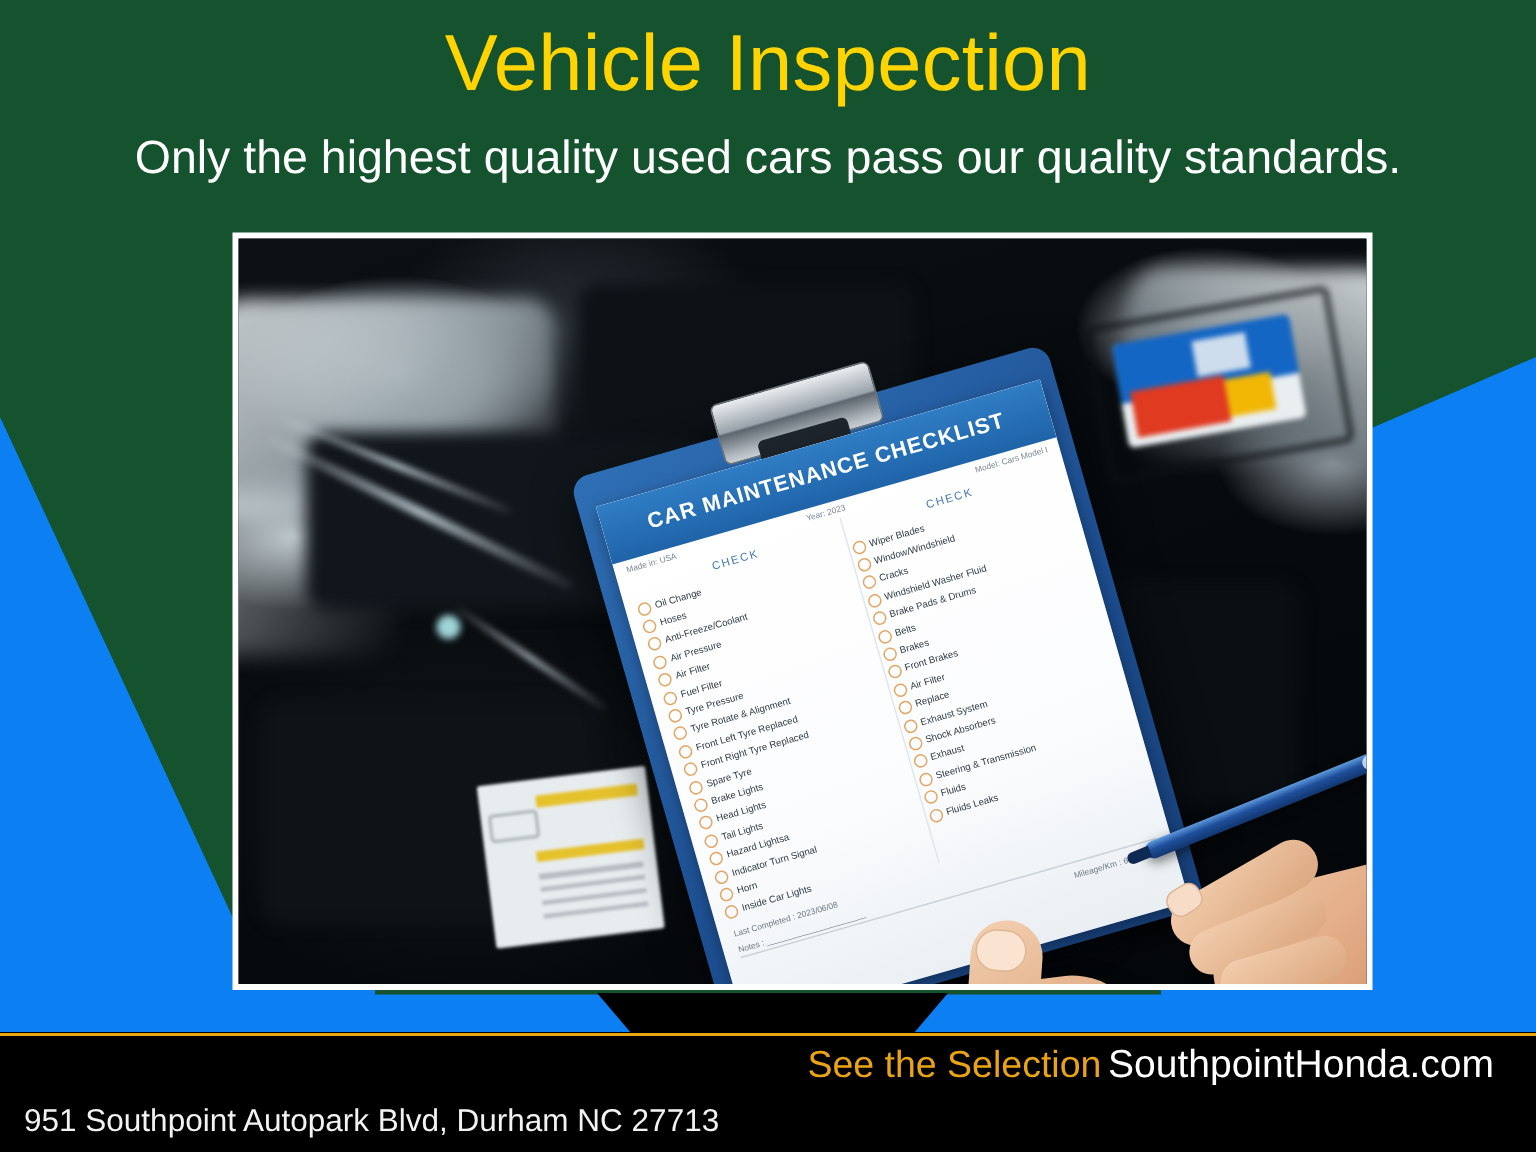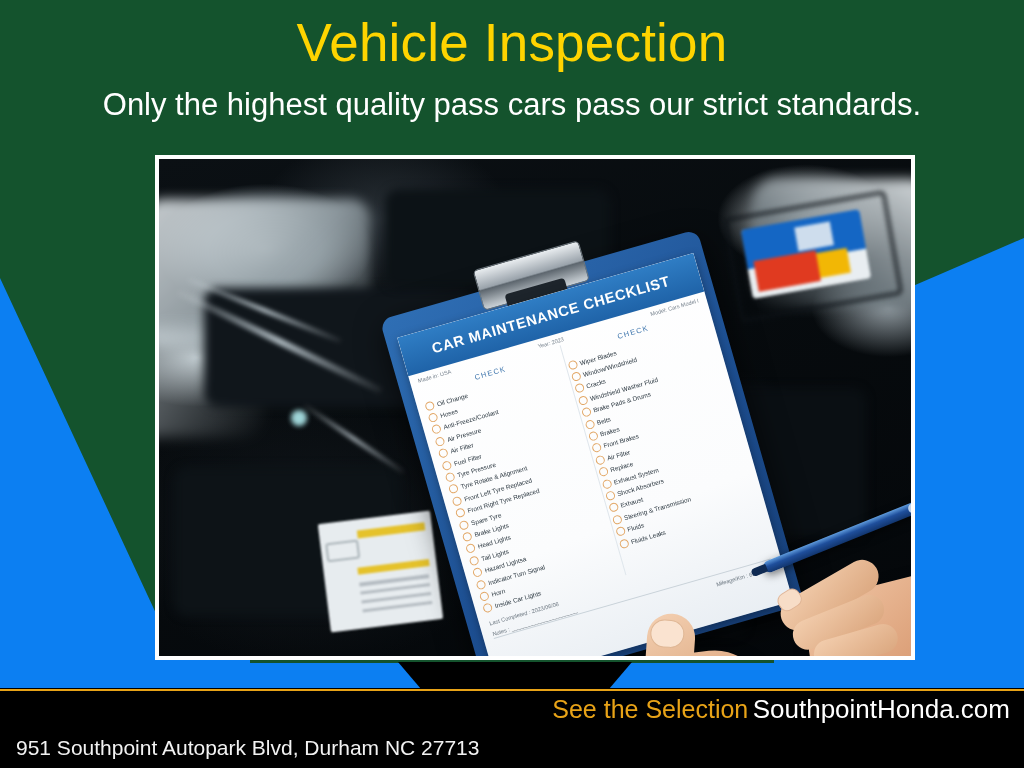--- a/index.html
+++ b/index.html
@@ -182,31 +182,31 @@
     position:absolute;left:50px;top:4px;width:32px;height:26px;border-radius:14px;
     background:#fae3d0;border:1px solid #dfb795;transform:rotate(11deg);
   }
 
   
   .footer{position:absolute;left:0;top:692px;width:1024px;height:76px;background:#000;}
   .sales-line{position:absolute;left:16px;top:8px;white-space:nowrap;}
   .sales-lbl{font-size:25px;color:#E8A317;}
   .sales-num{font-size:30px;color:#ffffff;font-weight:700;letter-spacing:-.3px;}
   .addr{position:absolute;left:16px;top:44px;font-size:21px;color:#f2f2f2;white-space:nowrap;}
-  .sel-line{position:absolute;right:14px;top:2px;white-space:nowrap;}
+  .sel-line{position:absolute;right:28px;top:2px;white-space:nowrap;}
   .sel-lbl{font-size:25px;color:#E8A317;}
   .sel-site{font-size:26px;color:#ffffff;}
 </style>
 </head>
 <body>
 
 <div id="stage">
 
   <div class="headline">Vehicle Inspection</div>
-  <div class="subhead">Only the highest quality pass cars pass our strict standards.</div>
+  <div class="subhead">Only the highest quality used cars pass our quality standards.</div>
 
   <div class="blue-left-2"></div>
   <div class="blue-right"></div>
   <div class="blue-bottom"></div>
   <div class="blue-notch"></div>
   <div class="gold-rule"></div>
 
   <div class="photo-frame">
     <div class="photo">
       <div class="engine"></div>

